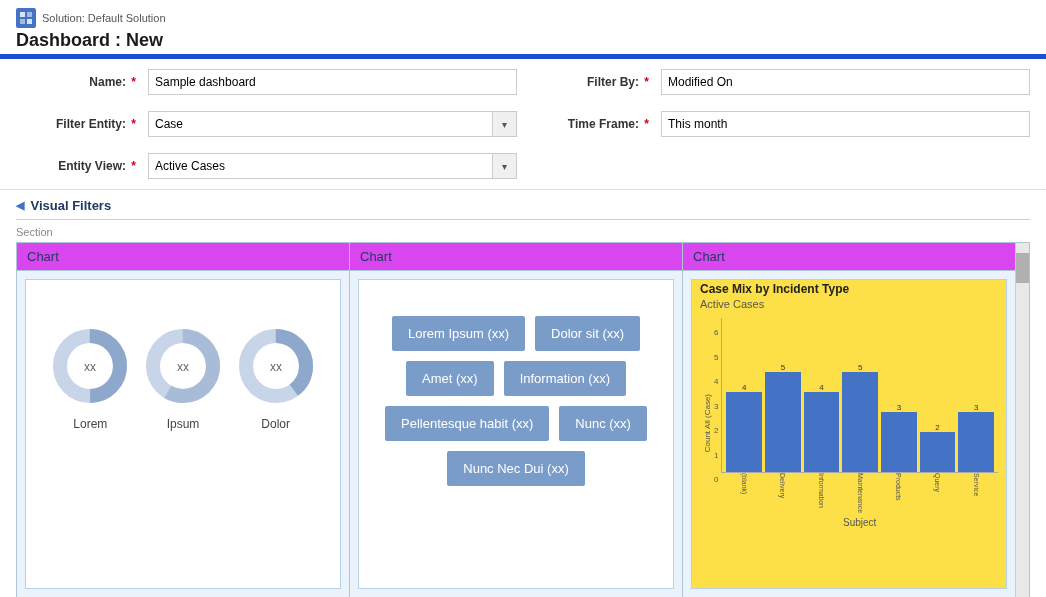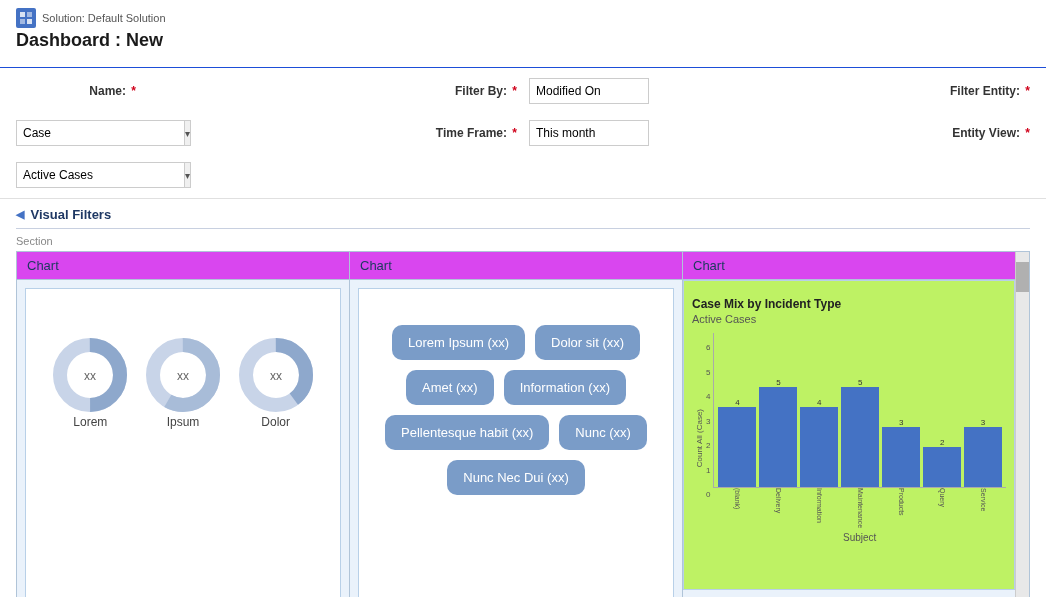--- a/index.html
+++ b/index.html
@@ -1,18 +1,18 @@
 <!DOCTYPE html>
 <html><head>
   <meta charset="utf-8">
   <style>
     * { box-sizing: border-box; margin: 0; padding: 0; }
     body { font-family: 'Segoe UI', Arial, sans-serif; font-size: 13px; background: #fff; color: #333; width: 1046px; min-height: 597px; overflow-x: hidden; }
 
-    .header { padding: 8px 16px 16px 16px; border-bottom: 1px solid #1d4ed8; }
+    .header { padding: 8px 16px 3px 16px; border-bottom: 5px solid #1d4ed8; }
     .solution-label { font-size: 11px; color: #555; display: flex; align-items: center; gap: 6px; }
     .solution-icon { width: 20px; height: 20px; background: #4472c4; display: inline-flex; align-items: center; justify-content: center; border-radius: 2px; }
     .solution-icon svg { width: 14px; height: 14px; }
     .page-title { font-size: 18px; font-weight: bold; color: #1a1a1a; margin-top: 2px; }
 
     .form-section { padding: 10px 16px; border-bottom: 1px solid #e0e0e0; }
     .form-grid { display: grid; grid-template-columns: 120px 1fr 120px 1fr; gap: 16px 12px; align-items: center; }
     .form-label { font-size: 12px; font-weight: 600; color: #333; text-align: right; white-space: nowrap; }
     .required { color: #d0021b; margin-left: 2px; }
     .form-input { border: 1px solid #ccc; padding: 4px 6px; font-size: 12px; height: 26px; width: 100%; outline: none; }
@@ -23,28 +23,28 @@
 
     .visual-filters-section { padding: 0 16px 12px 16px; }
     .visual-filters-header { display: flex; align-items: center; gap: 6px; padding: 8px 0 6px 0; font-weight: 600; font-size: 13px; color: #1f3864; border-bottom: 1px solid #c8d0e0; margin-bottom: 0; }
     .collapse-arrow { color: #4472c4; font-size: 11px; }
 
     .section-label { font-size: 11px; color: #888; padding: 6px 0 4px 0; }
     .chart-header { background: #d946ef; padding: 6px 10px; font-size: 13px; color: #1a3a5c; font-weight: 400; border-bottom: 1px solid #b0c4d8; }
 
     
     .donut-container { display: flex; justify-content: space-around; align-items: center; padding: 30px 10px 10px 10px; }
-    .donut-item { display: flex; flex-direction: column; align-items: center; gap: 0; }
+    .donut-item { display: flex; flex-direction: column; align-items: center; gap: 11px; }
     .donut-svg { width: 80px; height: 80px; }
     .donut-label { font-size: 12px; color: #444; }
 
     
     .tag-grid { display: flex; flex-direction: column; gap: 10px; padding: 20px 10px; }
     .tag-row { display: flex; gap: 10px; justify-content: center; }
-    .tag-btn { background: #7a9cc8; color: #fff; border: none; padding: 10px 16px; font-size: 13px; cursor: default; border-radius: 10px; white-space: nowrap; }
+    .tag-btn { background: #7a9cc8; color: #fff; border: none; padding: 10px 16px; font-size: 13px; cursor: default; border-radius: 2px; white-space: nowrap; }
     .bar-chart-title { font-size: 12px; font-weight: 600; color: #222; margin-bottom: 2px; }
     .bar-chart-subtitle { font-size: 11px; color: #555; margin-bottom: 8px; }
     .xaxis-label { text-align: center; font-size: 10px; color: #555; margin-top: 4px; }
 
     .scrollbar-right { width: 14px; background: #e8e8e8; border-left: 1px solid #ccc; display: flex; flex-direction: column; }
     .scrollbar-thumb { width: 100%; height: 30px; background: #b0b0b0; margin-top: 10px; }
   </style>
 </head>
 <body>
 
@@ -63,20 +63,21 @@
   <div class="page-title">Dashboard : New</div>
 </div>
 
 <div class="form-section">
   <div class="form-grid">
 
     <div class="form-label">
       <span>Name:</span>
       <span class="required">*</span>
     </div>
+    <input class="form-input" type="text" value="Sample dashboard" style="grid-column: span 1;">
 
     <div class="form-label">
       <span>Filter By:</span>
       <span class="required">*</span>
     </div>
     <input class="form-input" type="text" value="Modified On" style="">
 
     <div class="form-label">
       <span>Filter Entity:</span>
       <span class="required">*</span>
@@ -171,21 +172,21 @@
             <button class="tag-btn">Nunc Nec Dui (xx)</button>
           </div>
         </div>
       </div>
     </div>
 
     <div style="flex: 1; background: #eaf2fb; position: relative;">
       <div class="chart-header">
         <span>Chart</span>
       </div>
-      <div style="border: 1px solid #b8d0e8; background: #bef264; min-height: 310px; padding: 16px 8px;">
+      <div style="margin: 8px; border: 1px solid #b8d0e8; background: #fde047; min-height: 310px; padding: 2px 8px;">
         <div class="bar-chart-title">Case Mix by Incident Type</div>
         <div class="bar-chart-subtitle">Active Cases</div>
 
         <div style="display: flex; align-items: stretch;">
 
           <div style="width: 14px; display: flex; align-items: center; justify-content: center;">
             <span style="writing-mode: vertical-rl; transform: rotate(180deg); font-size: 8px; color: #555; white-space: nowrap;">Count All (Case)</span>
           </div>
 
           <div style="display: flex; flex-direction: column-reverse; justify-content: space-between; font-size: 8px; color: #555; padding-right: 3px; height: 168px; padding-top: 10px; padding-bottom: 2px;">

